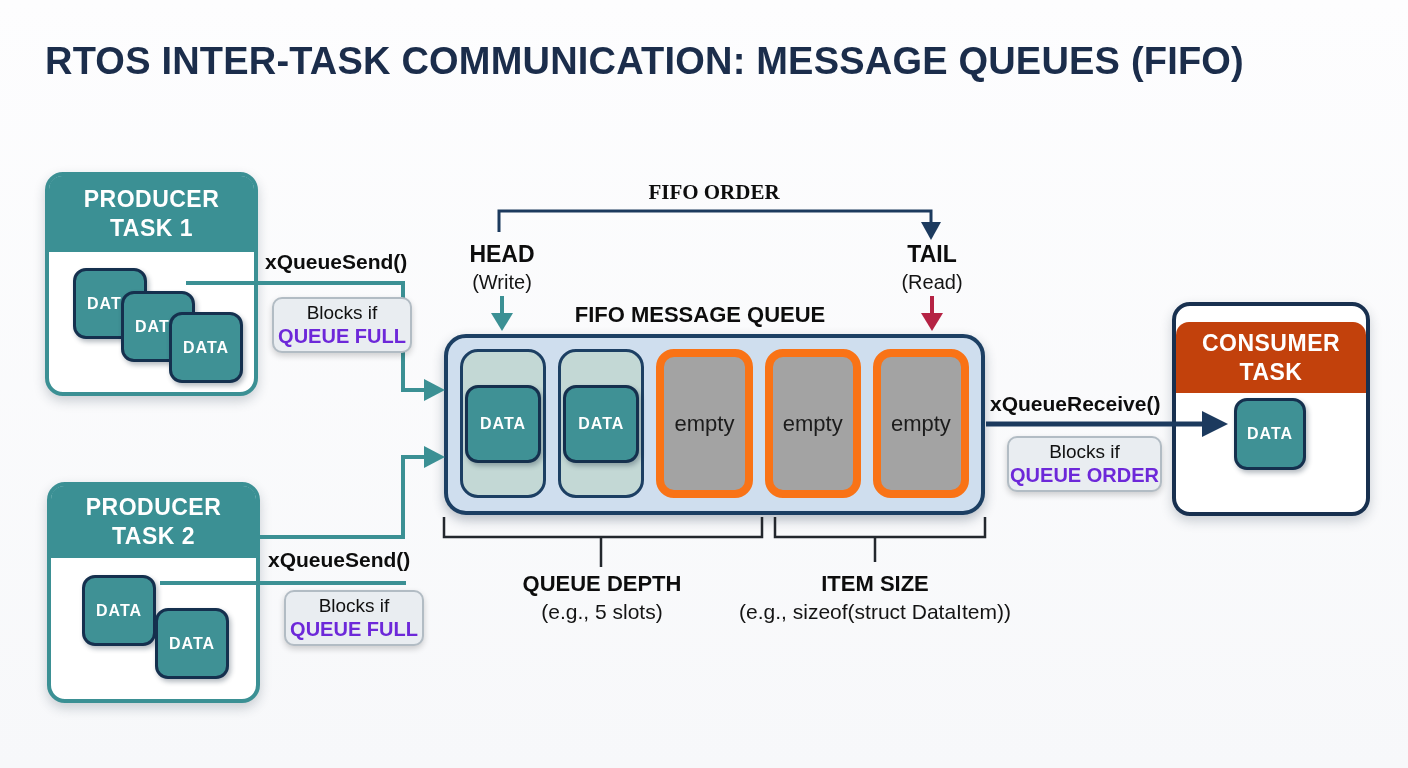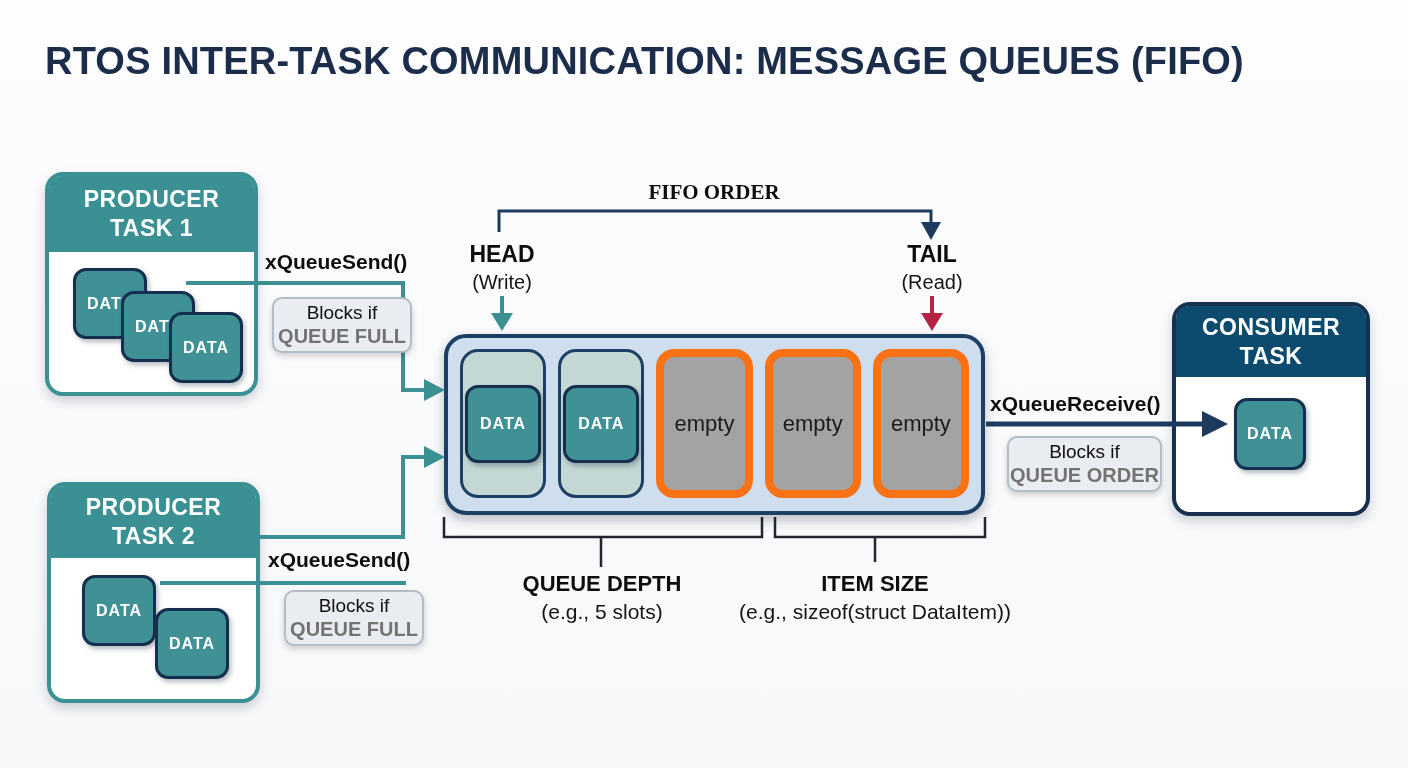--- a/index.html
+++ b/index.html
@@ -25,21 +25,21 @@
   }
   .task-box.producer{border:4px solid #3b9094;width:205px;height:216px;}
   .task-box.consumer{border:4px solid #18304f;width:190px;height:206px;}
   .task-header{
     border-radius:13px 13px 0 0;
     display:flex;flex-direction:column;justify-content:center;align-items:center;
     color:#fff;font-weight:700;font-size:23px;line-height:1.25;letter-spacing:.5px;
     text-align:right;
   }
   .task-header.teal{background:#3b9094;height:76px;}
-  .task-header.navy{background:#0c4a6e;height:71px;}
+  .task-header.navy{background:#c2410c;height:71px;margin-top:16px;}
 
   .chip{
     position:absolute;width:68px;height:65px;
     background:#3f9195;border:3px solid #15304e;border-radius:13px;
     display:flex;align-items:center;justify-content:center;
     color:#fff;font-weight:700;font-size:16px;letter-spacing:1px;
     box-shadow:2px 3px 5px rgba(10,30,50,.3);
   }
 
   
@@ -47,21 +47,21 @@
     position:absolute;font-size:21px;font-weight:700;color:#0d0d0d;
     white-space:nowrap;z-index:4;
   }
   .blocks-box{
     position:absolute;background:#e9edf1;border:2px solid #b2bcc4;border-radius:10px;
     box-shadow:0 3px 6px rgba(0,0,0,.18);
     display:flex;flex-direction:column;justify-content:center;align-items:center;
     text-align:center;line-height:1.25;z-index:4;
   }
   .blocks-box .b1{font-size:19px;color:#111;}
-  .blocks-box .b2{font-size:20px;font-weight:700;color:#737373;}
+  .blocks-box .b2{font-size:20px;font-weight:700;color:#6d28d9;}
 
   .center-label{position:absolute;text-align:center;white-space:nowrap;z-index:4;}
   .lbl-bold{font-size:22px;font-weight:700;color:#0d0d0d;line-height:1.25;}
   .lbl-reg{font-size:20px;color:#141414;line-height:1.3;}
 
   
   .queue-container{
     position:absolute;left:444px;top:334px;width:541px;height:181px;
     background:#cfdeee;border:4px solid #1c3f63;border-radius:22px;
     box-sizing:border-box;
@@ -160,20 +160,21 @@
   <div class="center-label" style="left:442px;top:240px;width:120px;">
     <div class="lbl-bold" style="font-size:23px;">HEAD</div>
     <div class="lbl-reg">(Write)</div>
   </div>
 
   <div class="center-label" style="left:872px;top:240px;width:120px;">
     <div class="lbl-bold" style="font-size:23px;">TAIL</div>
     <div class="lbl-reg">(Read)</div>
   </div>
 
+  <div class="center-label lbl-bold" style="left:550px;top:301px;width:300px;">FIFO MESSAGE QUEUE</div>
 
   <div class="queue-container">
     <div class="slot filled">
       <div class="slot-chip">DATA</div>
     </div>
     <div class="slot filled">
       <div class="slot-chip">DATA</div>
     </div>
     <div class="slot empty">
       <span>empty</span>

